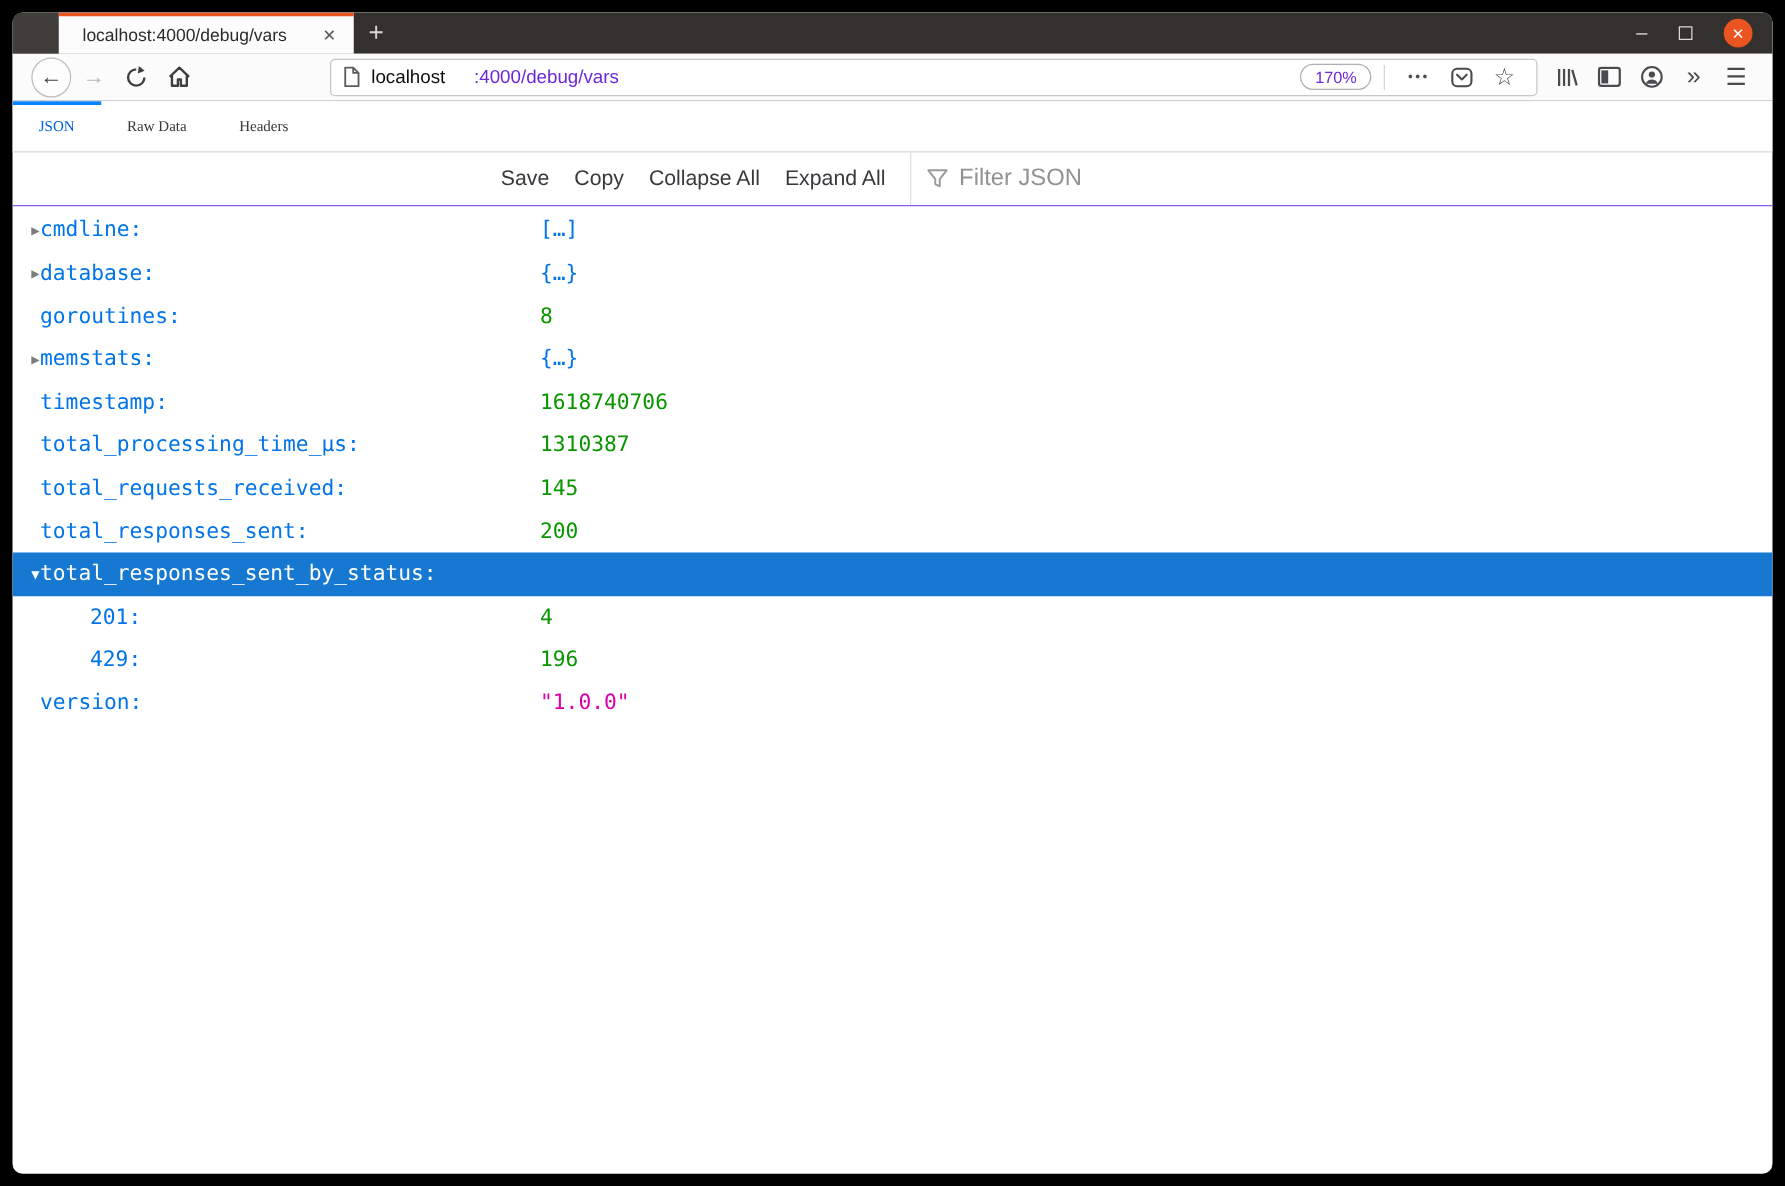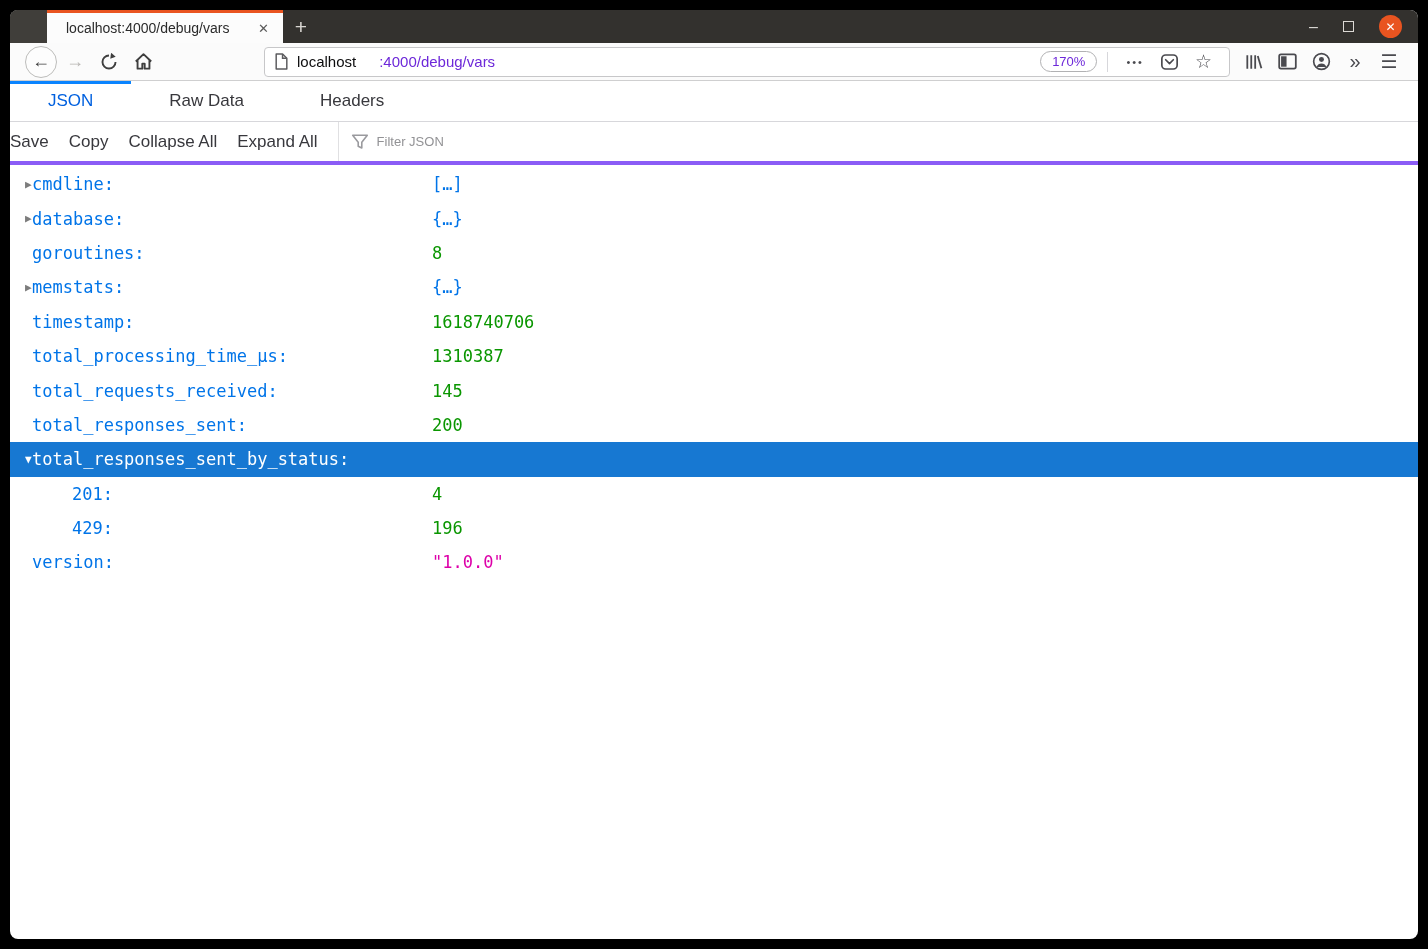--- a/index.html
+++ b/index.html
@@ -43,30 +43,30 @@
   .urlbar .ubtn { display:flex; align-items:center; justify-content:center; padding:0 8px; color:#4a4a4f; }
   .dots { font-size:11px; letter-spacing:2px; color:#4a4a4f; }
   .star { font-size:19px; color:#4a4a4f; }
   .toolbar-icons { display:flex; align-items:center; margin-left:8px; gap:4px; }
   .tibtn { width:30px; height:30px; display:flex; align-items:center; justify-content:center; color:#4a4a4f; }
   .chevrons { font-size:20px; color:#4a4a4f; }
   .hamburger { font-size:19px; color:#4a4a4f; }
   svg.icon { display:block; }
   
   .viewer-tabs { height:41px; background:#fff; border-bottom:1px solid #d7d7db; display:flex; flex-shrink:0; }
-  .vtab { padding:0 38px; display:flex; align-items:center; font-size:17px; color:#38383d; position:relative; cursor:default; }
+  .vtab { padding:0 21px; display:flex; align-items:center; font-size:12px; color:#38383d; position:relative; cursor:default;font-family:Liberation Serif, serif; }
   .vtab.active { color:var(--tab-active-blue,#0060df); }
   .vtab.active::before { content:''; position:absolute; top:0; left:0; right:0; height:3px; background:var(--tab-line-blue,#0a84ff); }
   
-  .viewer-toolbar { height:43px; border-bottom:4px solid #8b5cf6; display:flex; align-items:center;
-    font-size:17px; color:#38383d; padding-left:0; flex-shrink:0; }
+  .viewer-toolbar { height:43px; border-bottom:1px solid #8b5cf6; display:flex; align-items:center;
+    font-size:17px; color:#38383d; padding-left:0; flex-shrink:0;justify-content:center; }
   .tbtn { margin-right:20px; cursor:default; }
   .tb-sep { width:1px; align-self:stretch; background:#e0e0e2; margin:0 12px 0 0; }
   .funnel { margin-right:8px; }
-  .filter-input { border:none; outline:none; font-size:13px; font-family:"Liberation Sans",sans-serif;
+  .filter-input { border:none; outline:none; font-size:19px; font-family:"Liberation Sans",sans-serif;
     color:#38383d; width:260px; background:transparent; }
   .filter-input::placeholder { color:#929295; }
   
   .json-content { flex:1; font-family:"DejaVu Sans Mono","Liberation Mono",monospace; font-size:17px; padding-top:2px; }
   .row { height:34.4px; display:flex; align-items:center; position:relative; }
   .marker { position:absolute; left:15px; color:#7c7c7c; font-size:11px; width:14px; }
   .key { margin-left:22px; color:var(--key-blue,#0074e8); white-space:pre; }
   .key.indent1 { margin-left:62px; }
   .value { position:absolute; left:422px; white-space:pre; }
   .value.array, .value.object { color:var(--key-blue,#0074e8); }

